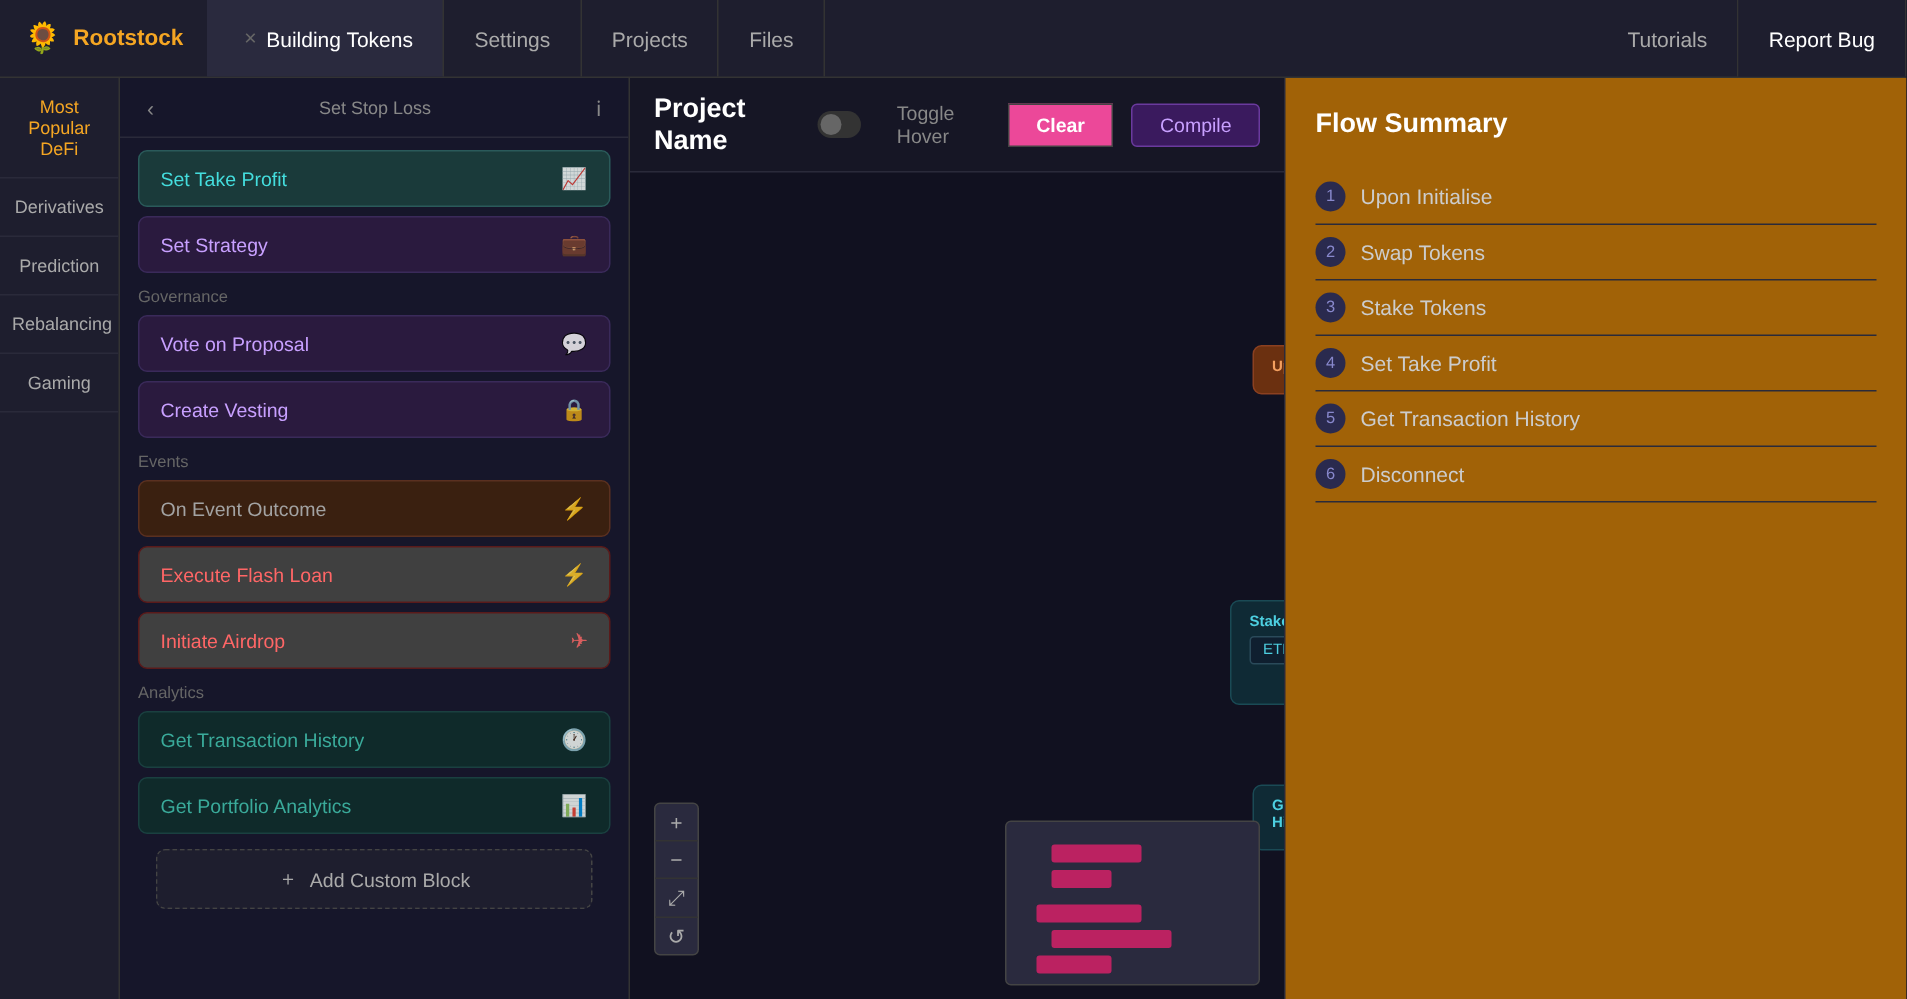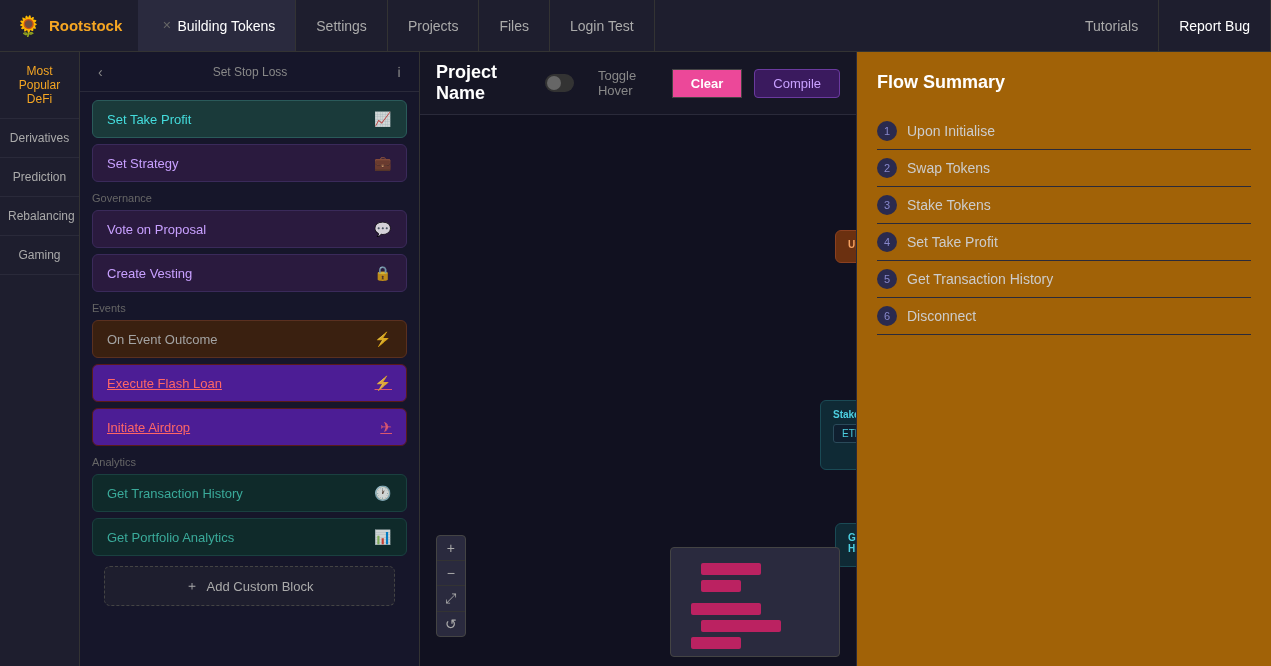--- a/index.html
+++ b/index.html
@@ -61,21 +61,21 @@
     .block-item {
       display: flex; align-items: center; justify-content: space-between;
       padding: 10px 14px; border-radius: 6px; margin-bottom: 6px;
       cursor: pointer; font-size: 13px; font-weight: 500;
     }
     .block-item .block-icon { font-size: 14px; opacity: 0.8; }
 
     .block-teal { background: #1a3a3a; color: #4dd; border: 1px solid #2a5a5a; }
     .block-purple { background: #2a1a3e; color: #c8a0ff; border: 1px solid #3a2a5a; }
     .block-brown { background: #3a2010; color: #a3a3a3; border: 1px solid #5a3020; }
-    .block-red { background: #4c1d95; color: #ff6666; border: 1px solid #5a1a1a; text-decoration: underline; }
+    .block-red { background: #404040; color: #ff6666; border: 1px solid #5a1a1a; }
     .block-dark-teal { background: #0f2a2a; color: #3aaa9a; border: 1px solid #1a4040; }
 
     .add-custom-btn {
       display: flex; align-items: center; justify-content: center; gap: 8px;
       margin: 10px 12px; padding: 10px; border-radius: 6px;
       background: #1e1e2e; border: 1px dashed #444; color: #aaa;
       cursor: pointer; font-size: 13px;
     }
 
     
@@ -182,23 +182,20 @@
     <span>Building Tokens</span>
   </div>
   <div class="nav-tab">
     <span>Settings</span>
   </div>
   <div class="nav-tab">
     <span>Projects</span>
   </div>
   <div class="nav-tab">
     <span>Files</span>
-  </div>
-  <div class="nav-tab">
-    <span>Login Test</span>
   </div>
   <div class="nav-spacer"></div>
   <div class="nav-tab">
     <span>Tutorials</span>
   </div>
   <div class="nav-tab report">
     <span>Report Bug</span>
   </div>
 </div>
 

